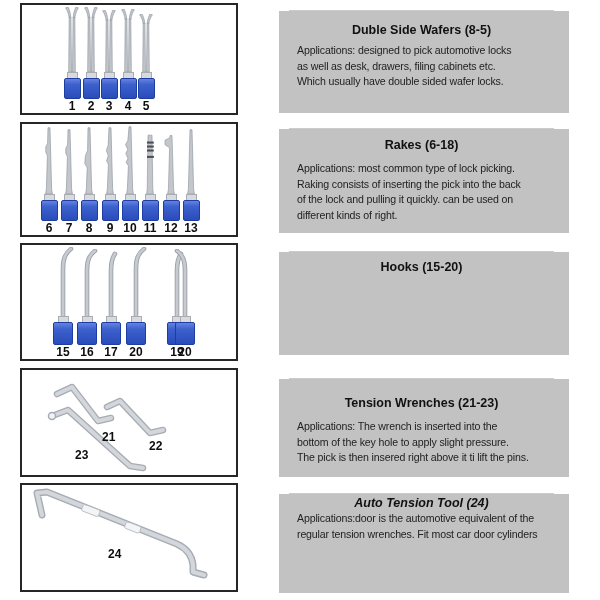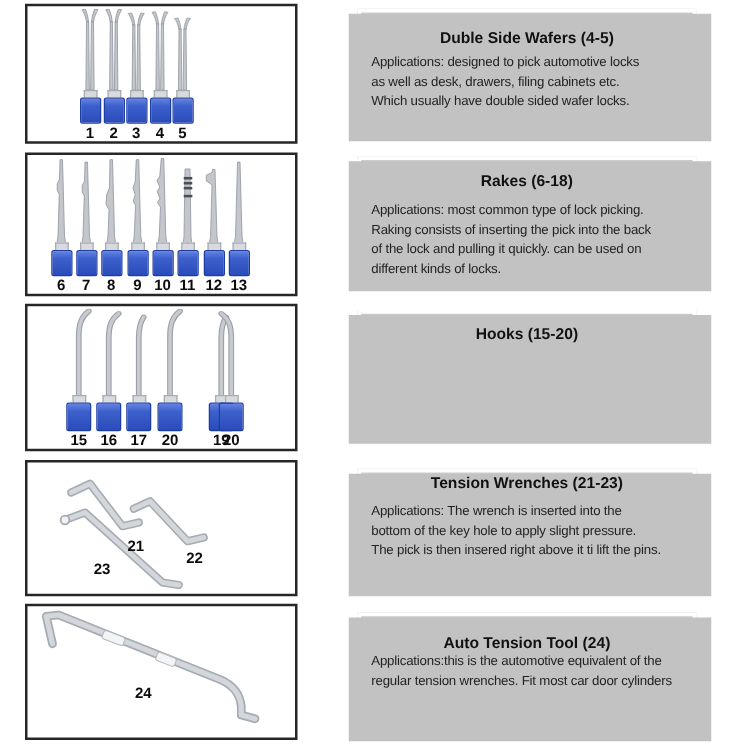--- a/index.html
+++ b/index.html
@@ -31,21 +31,21 @@
   .card::before{content:"";position:absolute;z-index:-1;background:#c2c2c2;
         left:-10px;right:-15px;top:1px;bottom:-12px;}
   #c1{top:7px;height:97px;}
   #c2{top:125px;height:99px;}
   #c3{top:248px;height:98px;}
   #c4{top:375px;height:93px;}
   #c5{top:490px;height:94px;}
   .card h3{margin:0;text-align:center;font-size:12.5px;line-height:14px;color:#111;
            white-space:nowrap;}
   #c1 h3{padding-top:13px;} #c2 h3{padding-top:10px;} #c3 h3{padding-top:9px;}
-  #c4 h3{padding-top:1px;}  #c5 h3{padding-top:14px;}
+  #c4 h3{padding-top:18px;}  #c5 h3{padding-top:3px;font-style:italic;}
   .body{margin:0 4px 0 8px;color:#222;font-size:10.6px;letter-spacing:-0.15px;}
   .body div{white-space:nowrap;line-height:15.5px;}
   #c1 .body{margin-top:6px;} #c2 .body{margin-top:9px;} #c3 .body{margin-top:9px;}
   #c4 .body{margin-top:9px;}  #c5 .body{margin-top:1px;}
 </style>
 </head>
 <body>
 
 <svg width="0" height="0" style="position:absolute">
 <defs>
@@ -281,52 +281,52 @@
         <path d="M20,30 L15,8 L25,7 C70,25 120,45 155,59 C166,64 170,71 171,80 L171,87 L182,90" stroke="#a6acb3" stroke-width="7"></path>
         <path d="M20,30 L15,8 L25,7 C70,25 120,45 155,59 C166,64 170,71 171,80 L171,87 L182,90" stroke="#d3d6da" stroke-width="4.2"></path>
         <rect x="60" y="22" width="18" height="7" rx="2" transform="rotate(21 69 25)" fill="#f3f4f5" stroke="#b3b8bd" stroke-width="0.8"></rect>
         <rect x="103" y="39" width="16" height="7" rx="2" transform="rotate(21 111 42)" fill="#f3f4f5" stroke="#b3b8bd" stroke-width="0.8"></rect>
       </g>
     </svg>
     <div class="floatnum" style="left:86px;top:62px;font-size:12px">24</div>
   </div>
 
   <div class="card" id="c1">
-    <h3>Duble Side Wafers (4-5)</h3>
+    <h3>Duble Side Wafers (8-5)</h3>
     <div class="body">
       <div>Applications: designed to pick automotive locks</div>
       <div>as well as desk, drawers, filing cabinets etc.</div>
       <div>Which usually have double sided wafer locks.</div>
     </div>
   </div>
 
   <div class="card" id="c2">
     <h3>Rakes (6-18)</h3>
     <div class="body">
       <div>Applications: most common type of lock picking.</div>
       <div>Raking consists of inserting the pick into the back</div>
       <div>of the lock and pulling it quickly. can be used on</div>
-      <div>different kinds of locks.</div>
+      <div>different kinds of right.</div>
     </div>
   </div>
 
   <div class="card" id="c3">
     <h3>Hooks (15-20)</h3>
   </div>
 
   <div class="card" id="c4">
     <h3>Tension Wrenches (21-23)</h3>
     <div class="body">
       <div>Applications: The wrench is inserted into the</div>
       <div>bottom of the key hole to apply slight pressure.</div>
       <div>The pick is then insered right above it ti lift the pins.</div>
     </div>
   </div>
 
   <div class="card" id="c5">
     <h3>Auto Tension Tool (24)</h3>
     <div class="body">
-      <div>Applications:this is the automotive equivalent of the</div>
+      <div>Applications:door is the automotive equivalent of the</div>
       <div>regular tension wrenches. Fit most car door cylinders</div>
     </div>
   </div>
 
 </div>
 
 </body></html>

